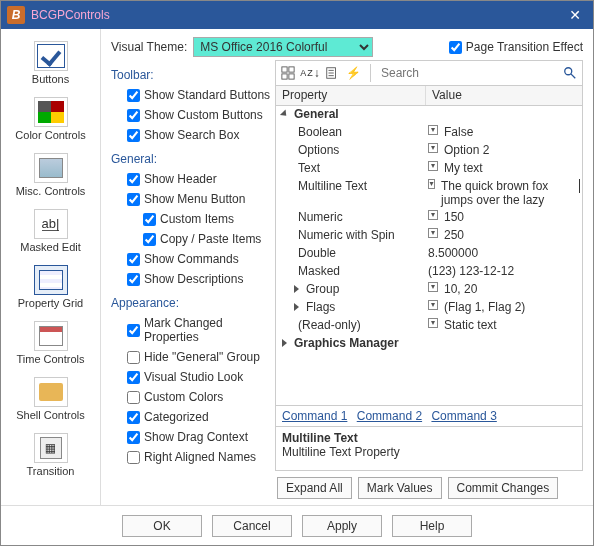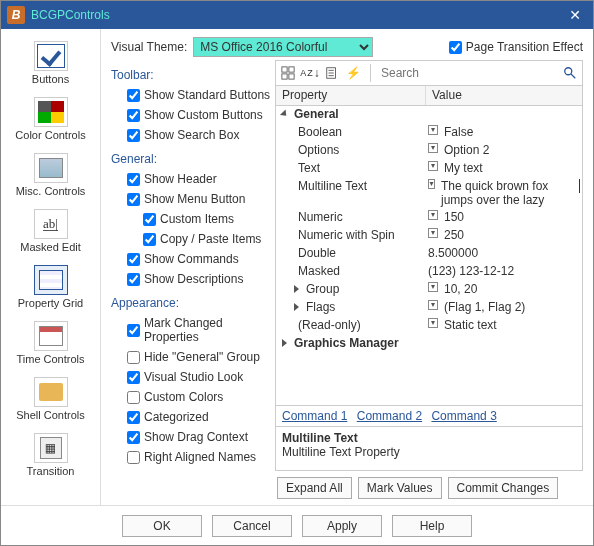--- a/index.html
+++ b/index.html
@@ -1,33 +1,33 @@
 <!DOCTYPE html>
 <html><head>
 <meta charset="utf-8">
 <style>
 *{box-sizing:border-box;margin:0;padding:0;font-family:"Segoe UI",Tahoma,sans-serif;font-size:12px;color:#333}
 body{background:#fff}
 .window{width:594px;height:546px;border:1px solid #888;display:flex;flex-direction:column;background:#fff}
 .titlebar{height:28px;background:#2a579a;display:flex;align-items:center;padding:0 6px;color:#fff}
 .titlebar .logo{width:18px;height:18px;background:#c96d2b;border-radius:2px;display:flex;align-items:center;justify-content:center;font-style:italic;font-weight:bold;color:#fff;margin-right:6px}
-.titlebar .title{color:#5eead4}
+.titlebar .title{color:#f9a8d4}
 .titlebar .close{margin-left:auto;color:#fff;font-size:14px;padding:0 6px;cursor:pointer}
 .body{flex:1;display:flex;overflow:hidden}
 .sidebar{width:100px;border-right:1px solid #ddd;padding:8px 0;display:flex;flex-direction:column;align-items:center;gap:4px;overflow:hidden}
 .side-item{display:flex;flex-direction:column;align-items:center;gap:2px;width:90px;padding:4px 0;cursor:pointer}
 .side-item .ic{width:34px;height:30px;border:1px solid #ccc;background:#fff;display:flex;align-items:center;justify-content:center;font-size:14px}
 .side-item.sel .ic{border:1px solid #2a579a;background:#e6eef8}
 .side-label{font-size:11px;text-align:center;white-space:nowrap}
 .check{width:28px;height:24px;background:#fff;border:1px solid #2a579a;display:inline-block;position:relative}
 .check::after{content:"";position:absolute;left:7px;top:2px;width:8px;height:14px;border:solid #2a579a;border-width:0 4px 4px 0;transform:rotate(40deg)}
 .palette{width:26px;height:22px;display:grid;grid-template-columns:1fr 1fr;grid-template-rows:1fr 1fr}
 .palette span:nth-child(1){background:#555}.palette span:nth-child(2){background:#a00}.palette span:nth-child(3){background:#0a0}.palette span:nth-child(4){background:#fc0}
 .ic-misc{width:24px;height:20px;border:1px solid #888;background:linear-gradient(#bcd,#9bc)}
-.ic-ab{font-size:13px;font-family:Liberation Serif, serif;border-bottom:1px solid #555;line-height:1}
+.ic-ab{font-size:13px;font-family:Liberation Sans, sans-serif;border-bottom:1px solid #555;line-height:1}
 .ic-grid{width:24px;height:20px;border:1px solid #2a579a;background:repeating-linear-gradient(#eef 0 4px,#fff 4px 8px)}
 .ic-cal{width:24px;height:20px;border:1px solid #888;background:linear-gradient(#c55 0 5px,#fff 5px 100%)}
 .ic-folder{width:24px;height:18px;background:#e8b657;border-radius:2px}
 .ic-calc{width:22px;height:22px;border:1px solid #888;background:#eee;display:flex;align-items:center;justify-content:center}
 .main{flex:1;display:flex;flex-direction:column;padding:8px 10px 6px 10px;overflow:hidden}
 .row{display:flex;align-items:center;gap:6px}
 .theme-row{margin-bottom:3px}
 .theme-row select{flex:0 0 180px;height:20px;border:1px solid #aaa;background:#5eead4;padding:0 2px}
 .cb{display:flex;align-items:center;gap:4px;margin:2px 0}
 .cb input{width:13px;height:13px}

